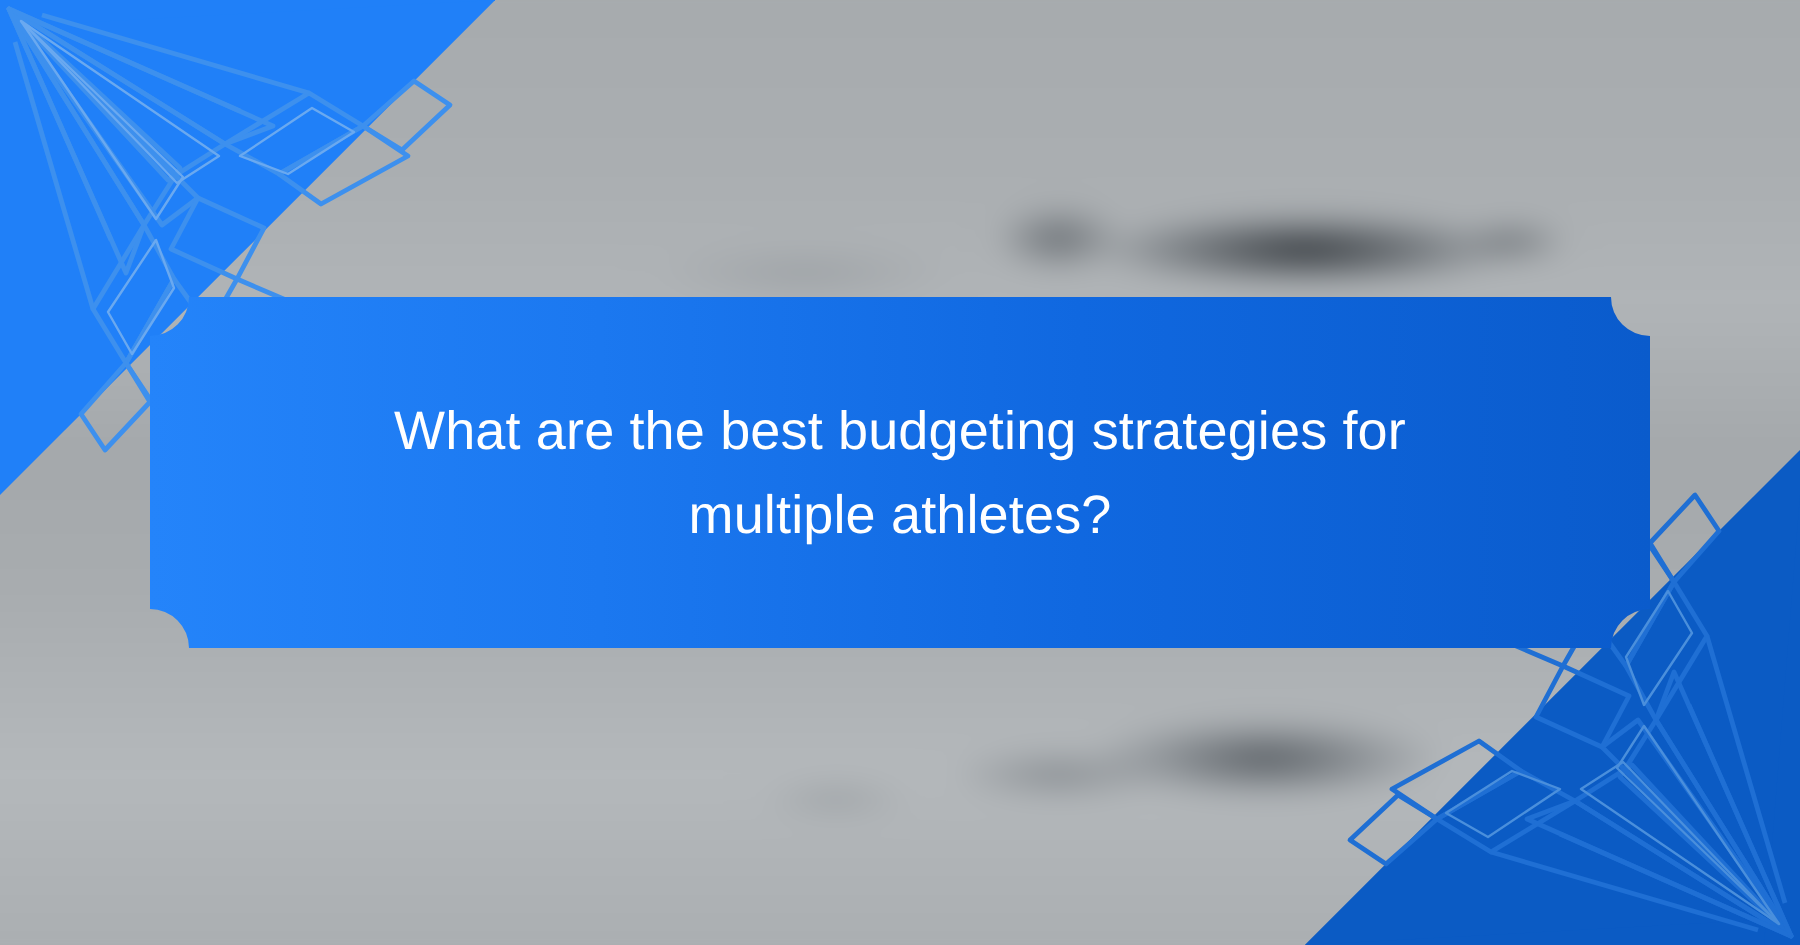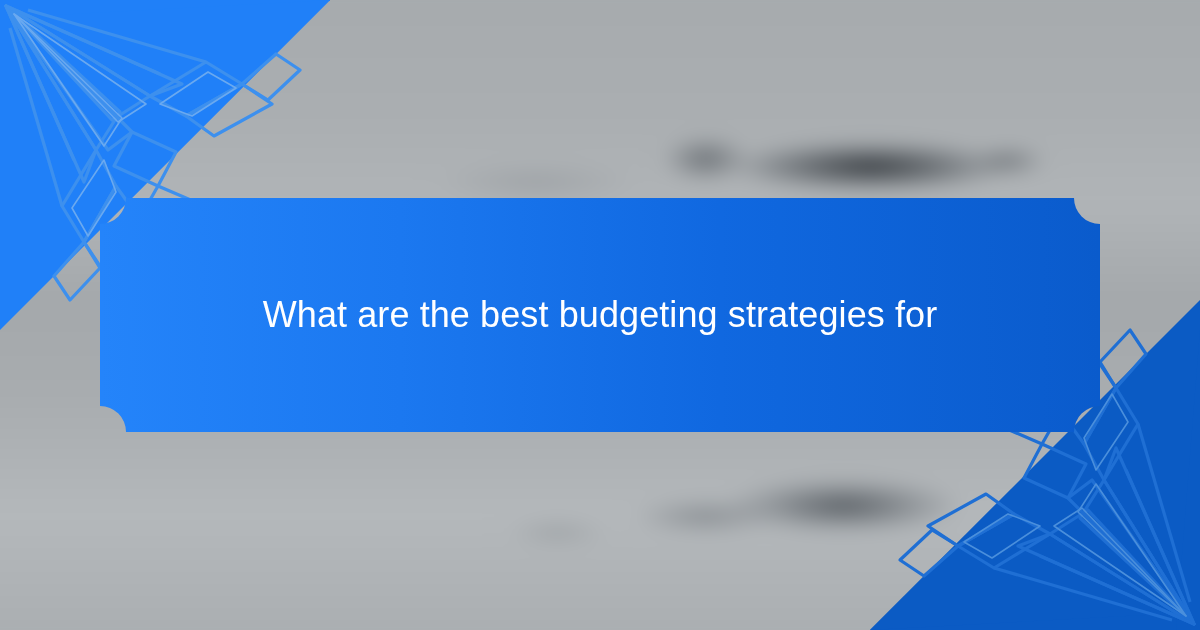--- a/index.html
+++ b/index.html
@@ -181,16 +181,17 @@
         A 26,26 0 0 0 974,234
         L 26,234
         A 26,26 0 0 0 0,208
         L 0,26
         A 26,26 0 0 0 26,0
         Z" fill="url(#bannerGrad)"></path>
     </svg>
 
     <div class="banner-text">
       <div class="line">What are the best budgeting strategies for</div>
+      <div class="line">multiple athletes?</div>
     </div>
   </div>
 
 </div>
 
 </body></html>

